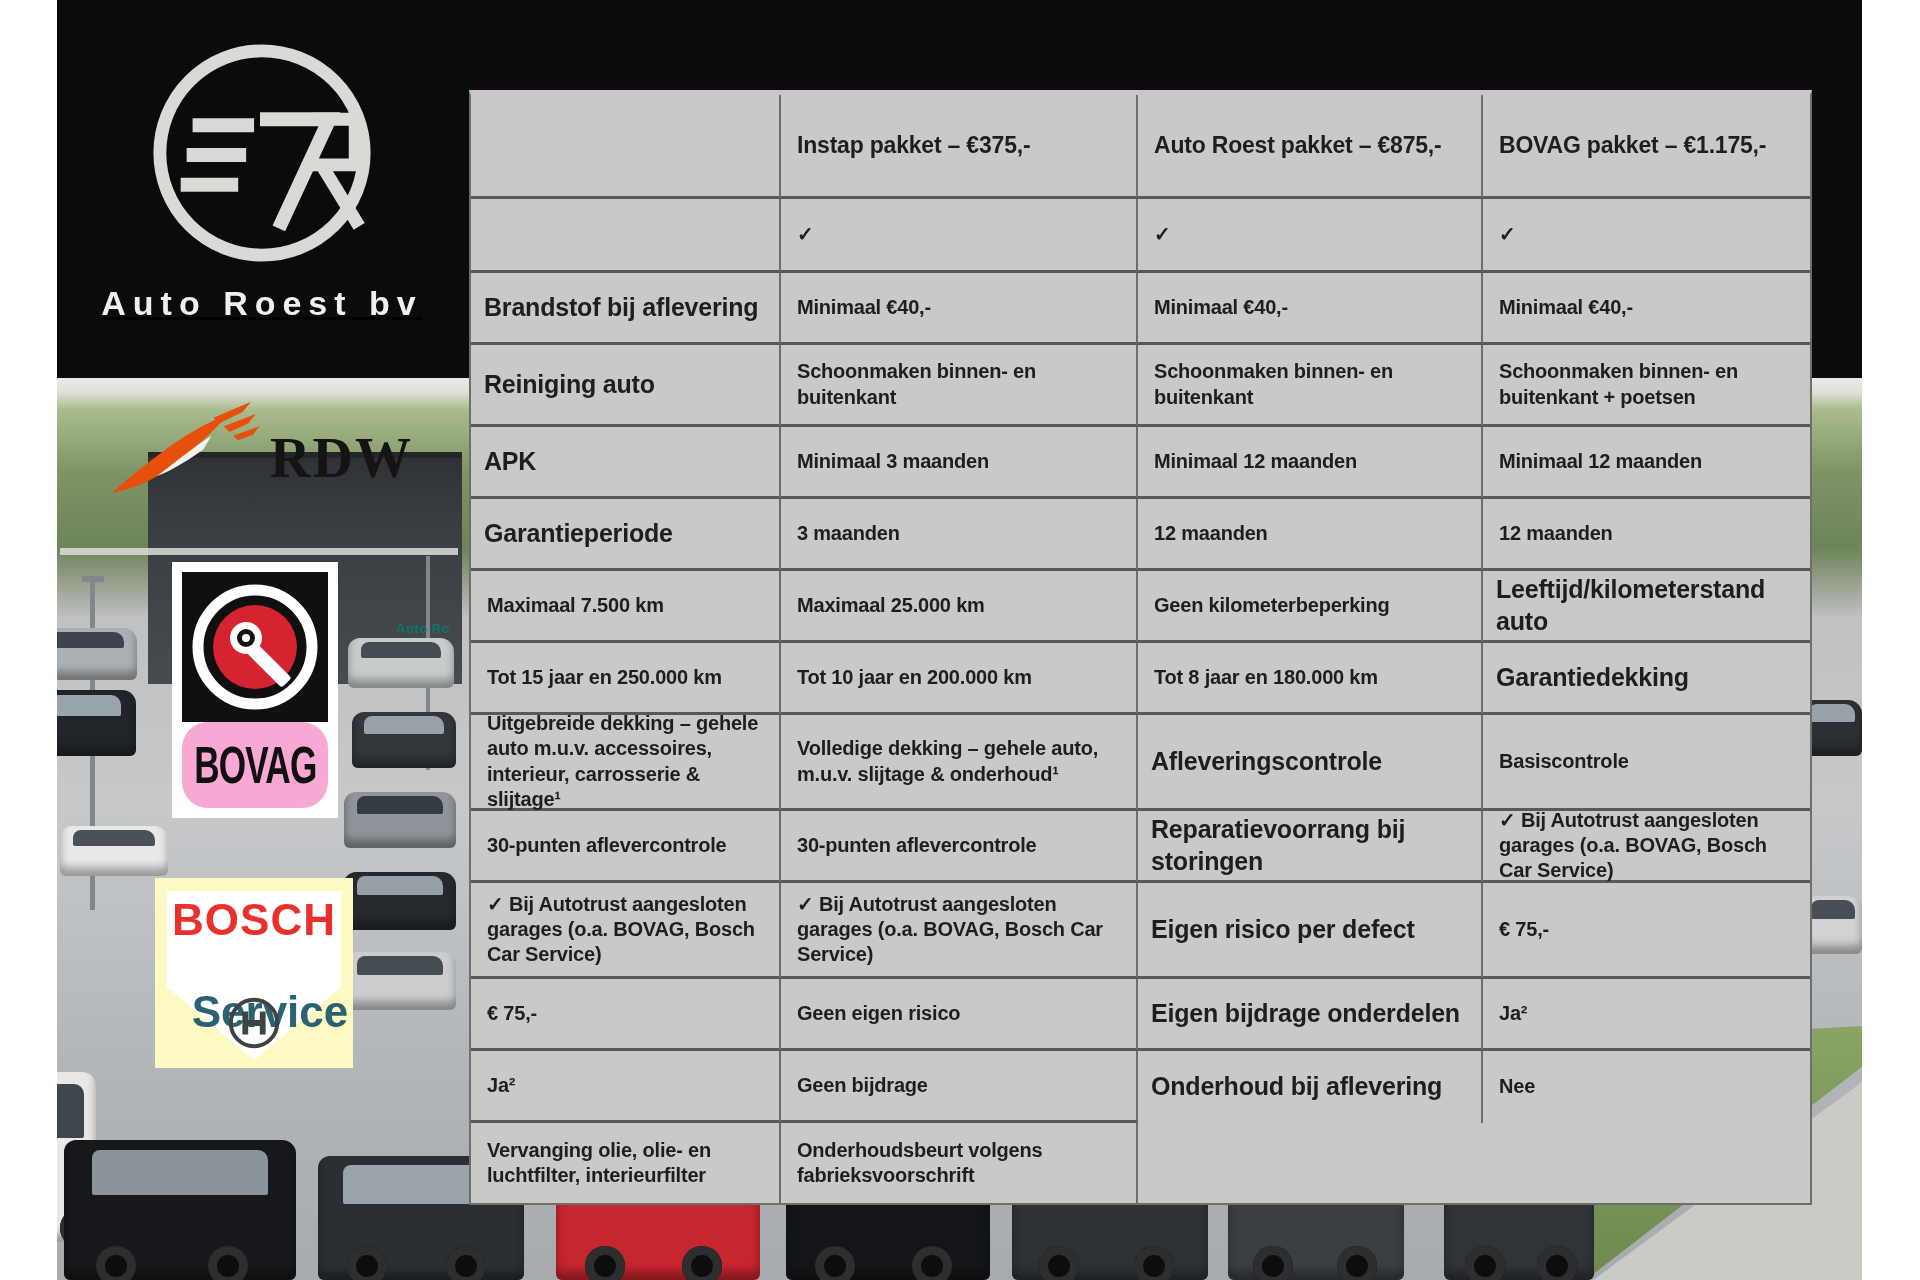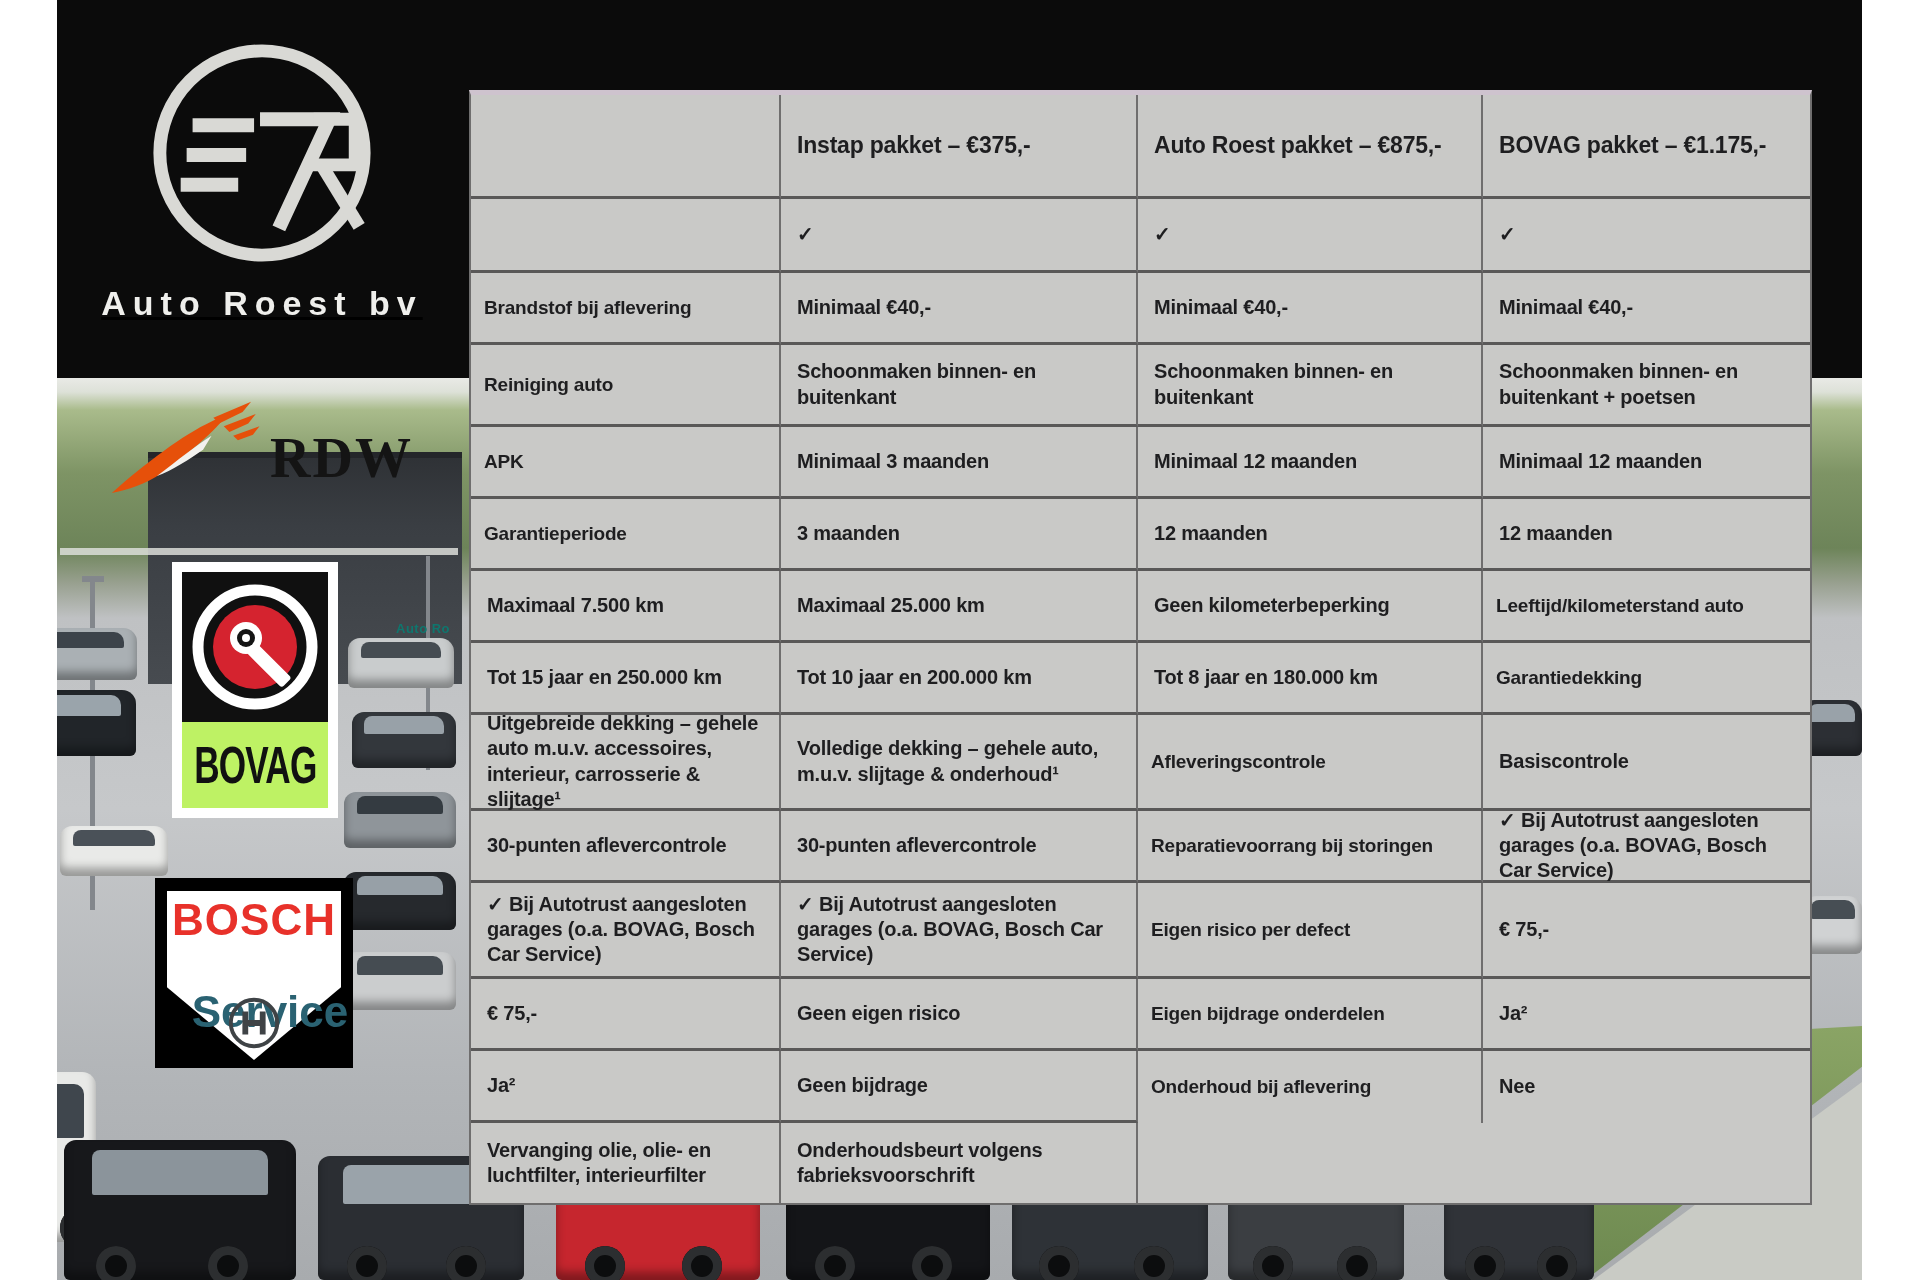--- a/index.html
+++ b/index.html
@@ -36,45 +36,45 @@
     letter-spacing:7px;white-space:nowrap;}
   
   .rdw{position:absolute;left:108px;top:392px;width:300px;height:118px;}
   .rdw-text{position:absolute;left:162px;top:38px;font-family:"Liberation Serif",serif;
     font-weight:700;font-size:56px;line-height:1;color:#141414;letter-spacing:2px;}
   
   .bovag{position:absolute;left:172px;top:562px;width:166px;height:256px;background:#fff;
     padding:10px;box-sizing:border-box;}
   .bovag .black{width:146px;height:150px;background:#101010;display:flex;
     align-items:center;justify-content:center;}
-  .bovag .yellow{width:146px;height:86px;background:#bef264;display:flex;
-    align-items:center;justify-content:center;}
+  .bovag .yellow{width:146px;height:86px;background:#f9a8d4;display:flex;
+    align-items:center;justify-content:center;border-radius:26px;}
   .bovag-text{font:800 40px/1 "Liberation Sans",sans-serif;color:#111;
     transform:scale(.88,1.3);letter-spacing:-1px;}
   
-  .bosch{position:absolute;left:155px;top:878px;width:198px;height:190px;background:#000000;}
+  .bosch{position:absolute;left:155px;top:878px;width:198px;height:190px;background:#fef9c3;}
   .bosch-shape{position:absolute;left:12px;right:12px;top:13px;bottom:8px;background:#fff;
     clip-path:polygon(0 0,100% 0,100% 57%,50% 100%,0 57%);}
   .bosch-top{position:absolute;left:0;width:100%;top:20px;text-align:center;
     font:800 44px/1 "Liberation Sans",sans-serif;color:#e8312a;letter-spacing:1px;}
   .bosch-bottom{position:absolute;left:16px;width:100%;top:66px;text-align:center;
     font:700 44px/1 "Liberation Sans",sans-serif;color:#2a6272;margin-top:46px;}
   .bosch-arm{position:absolute;left:50%;top:116px;transform:translateX(-50%);}
   
   #grid{position:absolute;left:461px;top:90px;width:1339px;display:grid;
     grid-template-columns:310px 357px 345px 327px;
     grid-template-rows:104px 74px 72px 82px 72px 72px 72px 72px 96px 72px 96px 72px 72px 80px;
     border:2px solid #6f6e6e;border-top:5px solid #cec3ce;background:#c9c9c7;box-sizing:content-box;margin-left:8px;}
   .cell{background:#c9c9c7;border-right:2px solid #6f6e6e;border-bottom:3px solid #595858;
     display:flex;align-items:center;padding:6px 16px;box-sizing:border-box;
     font:700 20px/1.26 "Liberation Sans",sans-serif;color:#1e1e20;letter-spacing:-.2px;}
   .cell:nth-child(4n){border-right:none;}
   .cell:nth-last-child(-n+4){border-bottom:none;}
   .cell.head{font-size:23px;}
-  .cell.lab{font-size:19px;padding:6px 6px 6px 13px;}
+  .cell.lab{font-size:25px;padding:6px 6px 6px 13px;}
 </style>
 </head>
 <body>
 
 <div id="canvas">
 
   <div id="photo"></div>
 
   <div id="scene">
     <div class="building"></div>

